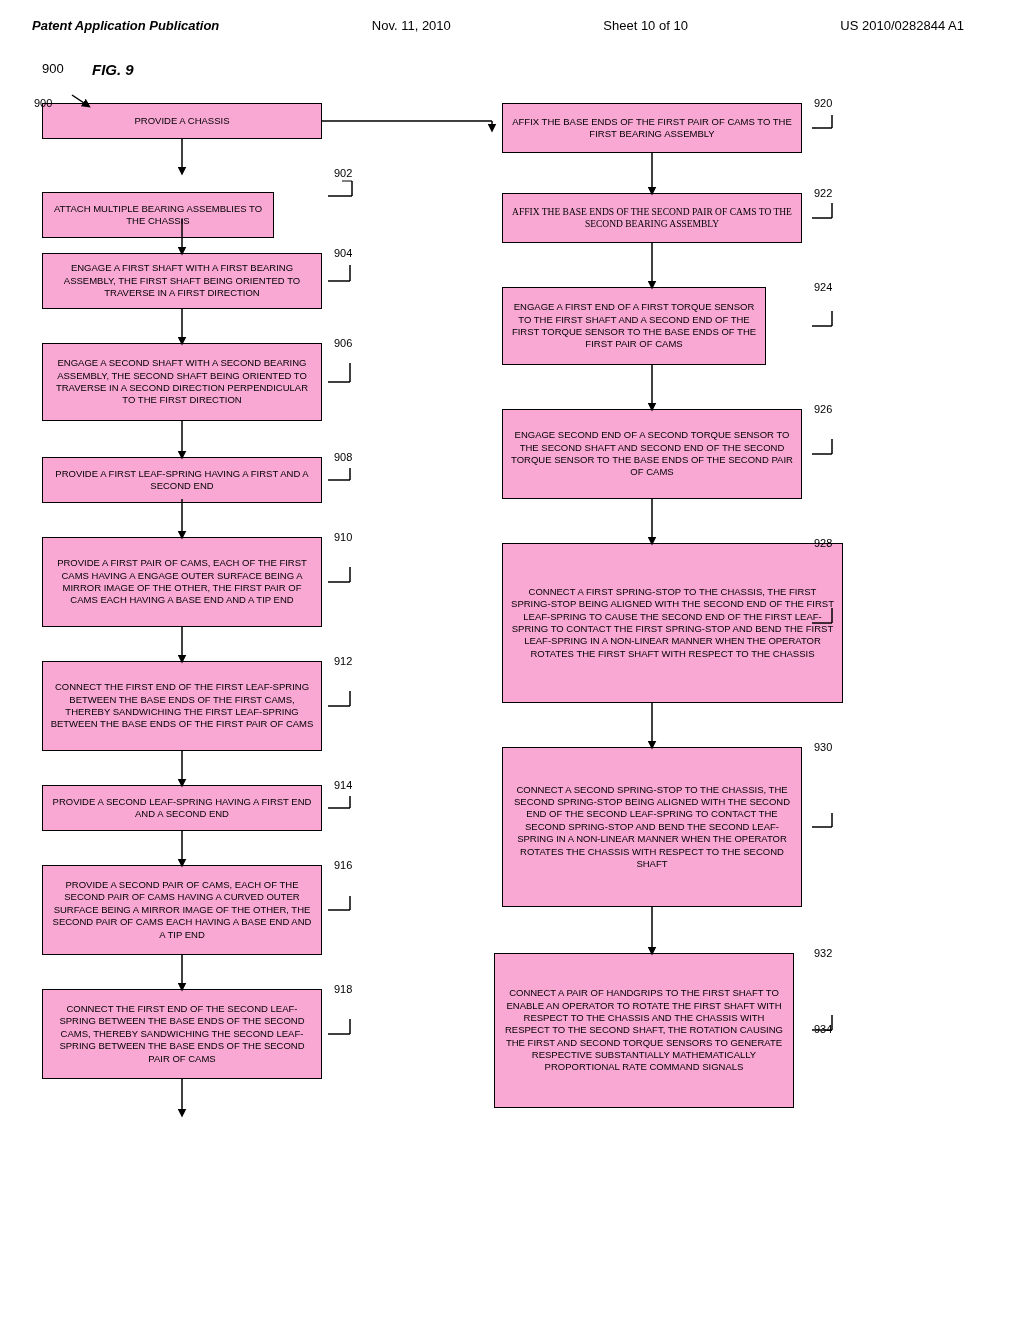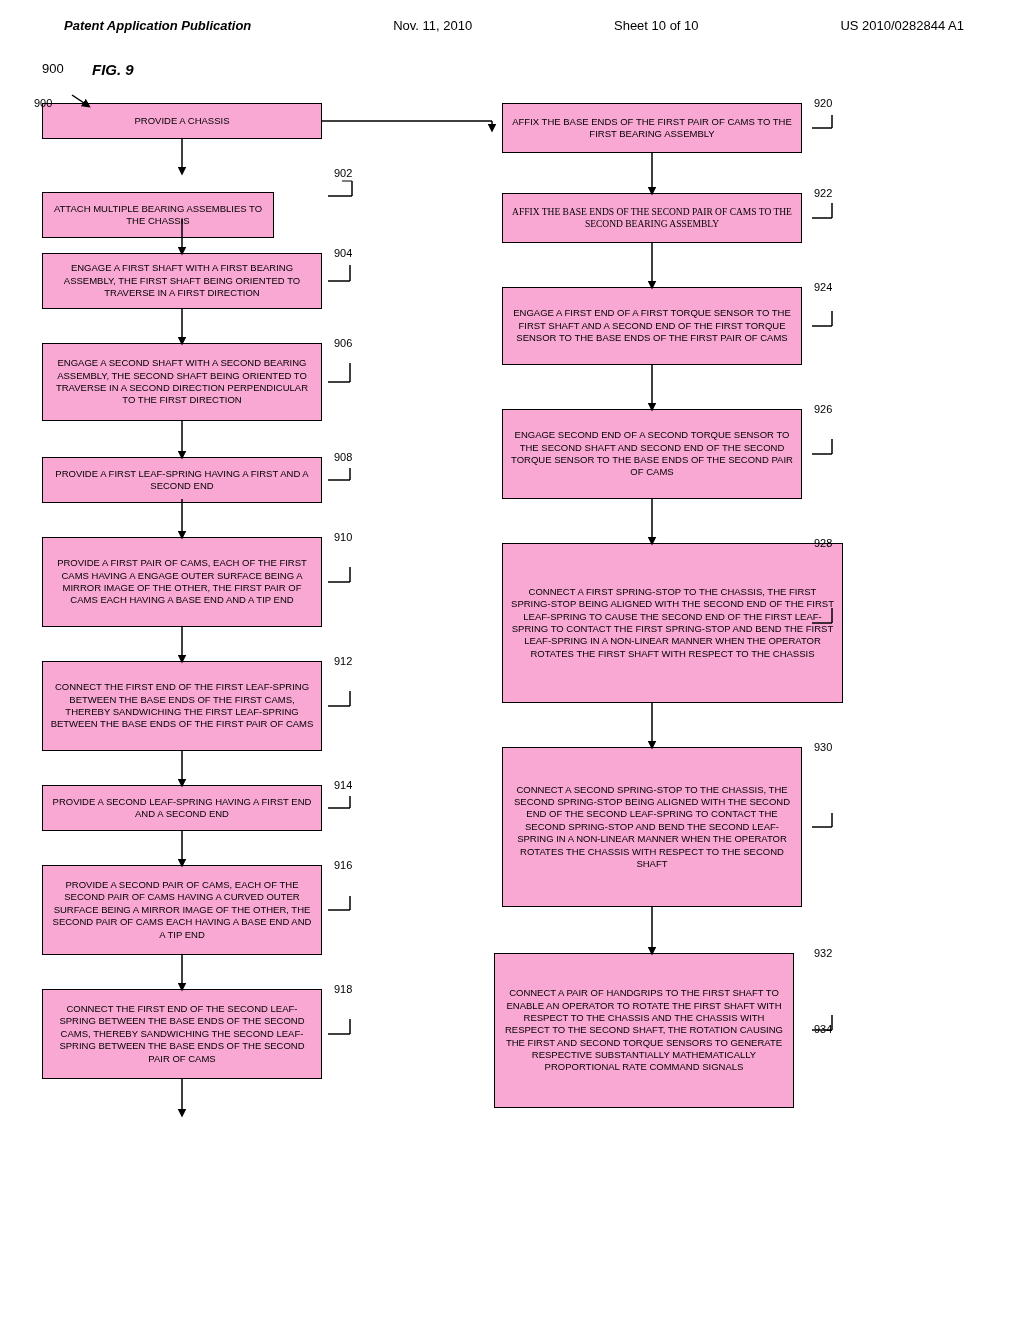--- a/index.html
+++ b/index.html
@@ -9,21 +9,21 @@
       width: 1024px;
       min-height: 1320px;
       position: relative;
       overflow: hidden;
     }
 
     .page-header {
       display: flex;
       justify-content: space-between;
       align-items: center;
-      padding: 18px 60px 10px 64px;
+      padding: 18px 60px 10px 32px;
       font-size: 13px;
       gap: 20px;
     }
 
     .page-header .pub-label { font-weight: bold; font-style: italic; }
     .page-header .date-info { font-size: 13px; }
     .page-header .patent-num { font-size: 13px; }
 
     .diagram-area {
       position: relative;
@@ -156,21 +156,21 @@
     <div class="flow-box" style="left:470px;top:50px;width:300px;height:50px;">
       <span>AFFIX THE BASE ENDS OF THE FIRST PAIR OF
 CAMS TO THE FIRST BEARING ASSEMBLY</span>
     </div>
 
     <div class="flow-box" style="left:470px;top:140px;width:300px;height:50px;font-family:Liberation Serif, serif;">
       <span>AFFIX THE BASE ENDS OF THE SECOND PAIR OF
 CAMS TO THE SECOND BEARING ASSEMBLY</span>
     </div>
 
-    <div class="flow-box" style="left:470px;top:234px;width:300px;height:78px;">
+    <div class="flow-box" style="left:470px;top:234px;width:264px;height:78px;">
       <span>ENGAGE A FIRST END OF A FIRST TORQUE
 SENSOR TO THE FIRST SHAFT AND A SECOND
 END OF THE FIRST TORQUE SENSOR TO THE
 BASE ENDS OF THE FIRST PAIR OF CAMS</span>
     </div>
 
     <div class="flow-box" style="left:470px;top:356px;width:300px;height:90px;">
       <span>ENGAGE SECOND END OF A SECOND TORQUE
 SENSOR TO THE SECOND SHAFT AND SECOND
 END OF THE SECOND TORQUE SENSOR TO THE

